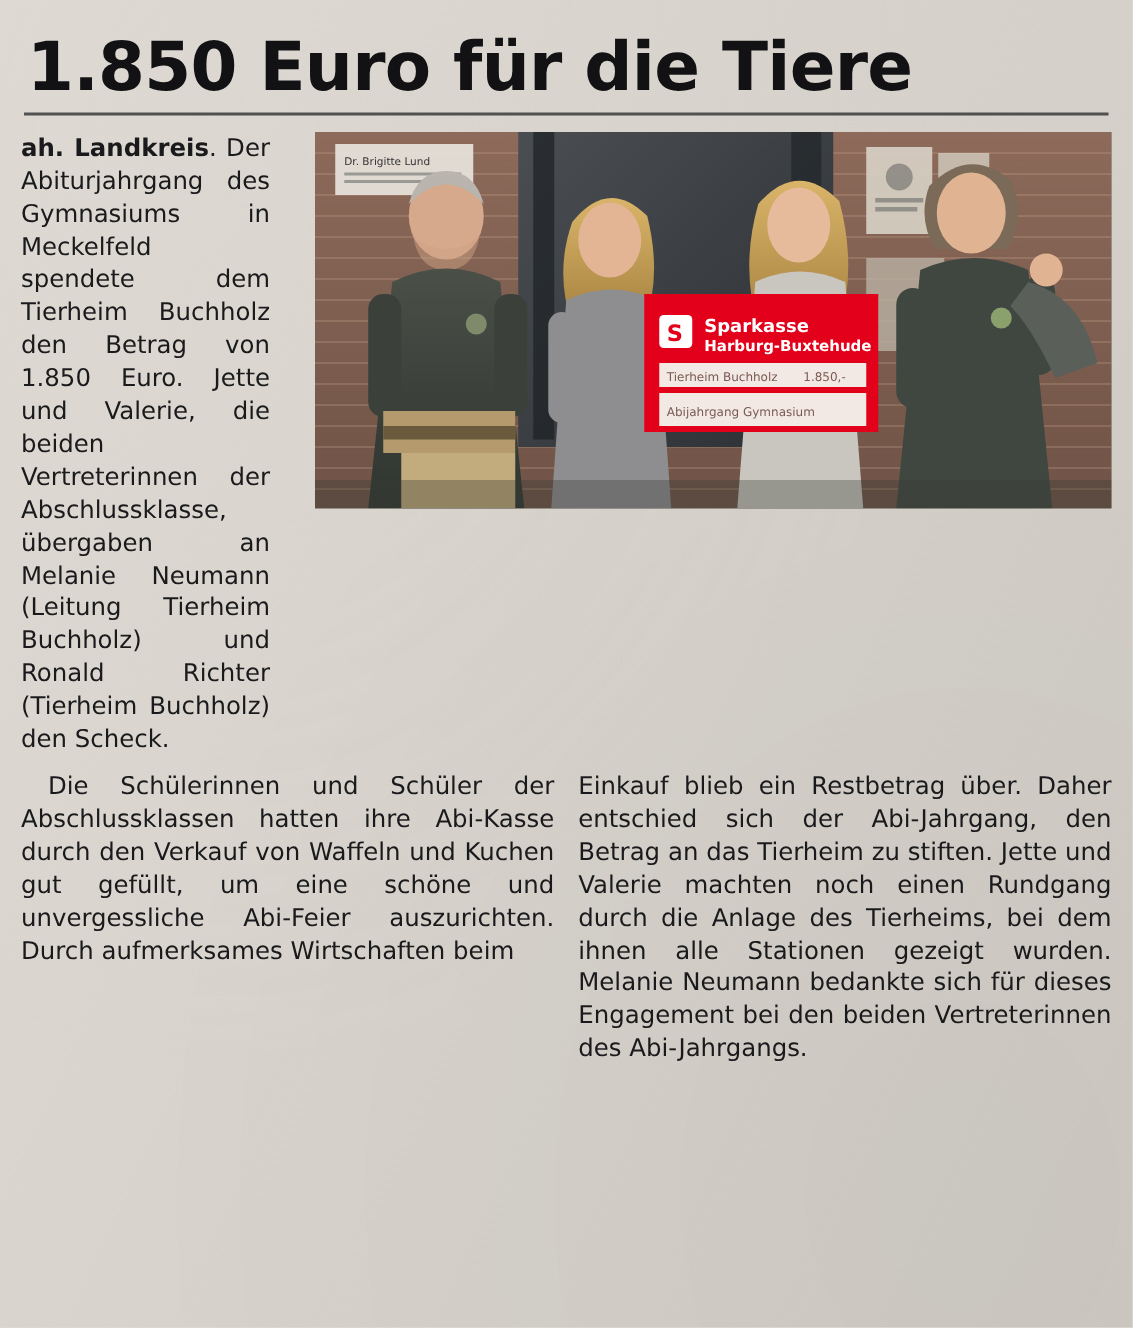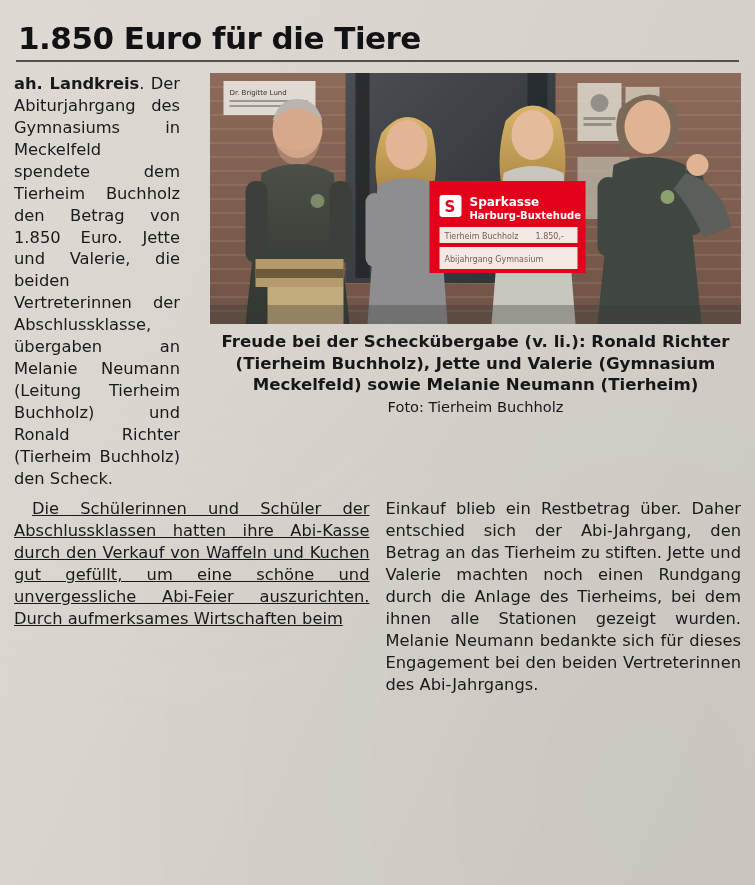--- a/index.html
+++ b/index.html
@@ -37,21 +37,21 @@
   .inner {
     position: relative;
     z-index: 2;
     padding: 14px 14px 0 14px;
   }
 
   
   .headline {
     font-family: "DejaVu Sans", sans-serif;
     font-weight: bold;
-    font-size: 31px;
+    font-size: 45px;
     line-height: 1.04;
     letter-spacing: -0.5px;
     color: #121214;
     margin: 8px 0 4px 4px;
     white-space: nowrap;
   }
   .subheadline {
     font-family: "DejaVu Sans", sans-serif;
     font-weight: bold;
     font-size: 21.5px;
@@ -94,21 +94,21 @@
   p.art {
     margin: 0;
     font-family: "DejaVu Sans", sans-serif;
     font-size: 16.3px;
     line-height: 1.345;
     text-align: justify;
     text-justify: inter-word;
     color: #1a1a1d;
     hyphens: manual;
   }
-  .indent { text-indent: 18px; text-decoration: underline; }
+  .indent { text-indent: 18px; }
   .lead-in {
     font-weight: bold;
   }
 
   
   .photo {
     position: relative;
     width: 100%;
     height: 251px;
     overflow: hidden;
@@ -275,24 +275,20 @@
                 <rect x="234" y="174" width="138" height="22" fill="#f3e9e4"></rect>
                 <text x="239" y="166" font-family="DejaVu Sans, sans-serif" font-size="8" fill="#7a5a55">Tierheim Buchholz</text>
                 <text x="330" y="166" font-family="DejaVu Sans, sans-serif" font-size="8" fill="#7a5a55">1.850,-</text>
                 <text x="239" y="189" font-family="DejaVu Sans, sans-serif" font-size="8" fill="#7a5a55">Abijahrgang Gymnasium</text>
               </g>
 
               <rect x="0" y="232" width="540" height="19" fill="#3a3c36" opacity="0.35"></rect>
             </svg>
           </div>
 
-          <div class="caption">
-            <span>Freude bei der Scheckübergabe (v. li.): Ronald Richter (Tierheim Buchholz), Jette und Valerie (Gymnasium Meckelfeld) sowie Melanie Neumann (Tierheim)</span>
-            <span class="credit">Foto: Tierheim Buchholz</span>
-          </div>
         </div>
       </div>
 
       <div class="lower">
         <div class="col left">
           <p class="art indent">Die Schülerinnen und Schüler der Abschlussklassen hatten ihre Abi-Kasse durch den Verkauf von Waffeln und Kuchen gut gefüllt, um eine schöne und unvergessliche Abi-Feier auszurichten. Durch aufmerksames Wirtschaften beim</p>
         </div>
         <div class="col right">
           <p class="art">Einkauf blieb ein Restbetrag über. Daher entschied sich der Abi-Jahrgang, den Betrag an das Tierheim zu stiften. Jette und Valerie machten noch einen Rundgang durch die Anlage des Tierheims, bei dem ihnen alle Stationen gezeigt wurden. Melanie Neumann bedankte sich für dieses Engagement bei den beiden Vertreterinnen des Abi-Jahrgangs.</p>
         </div>

